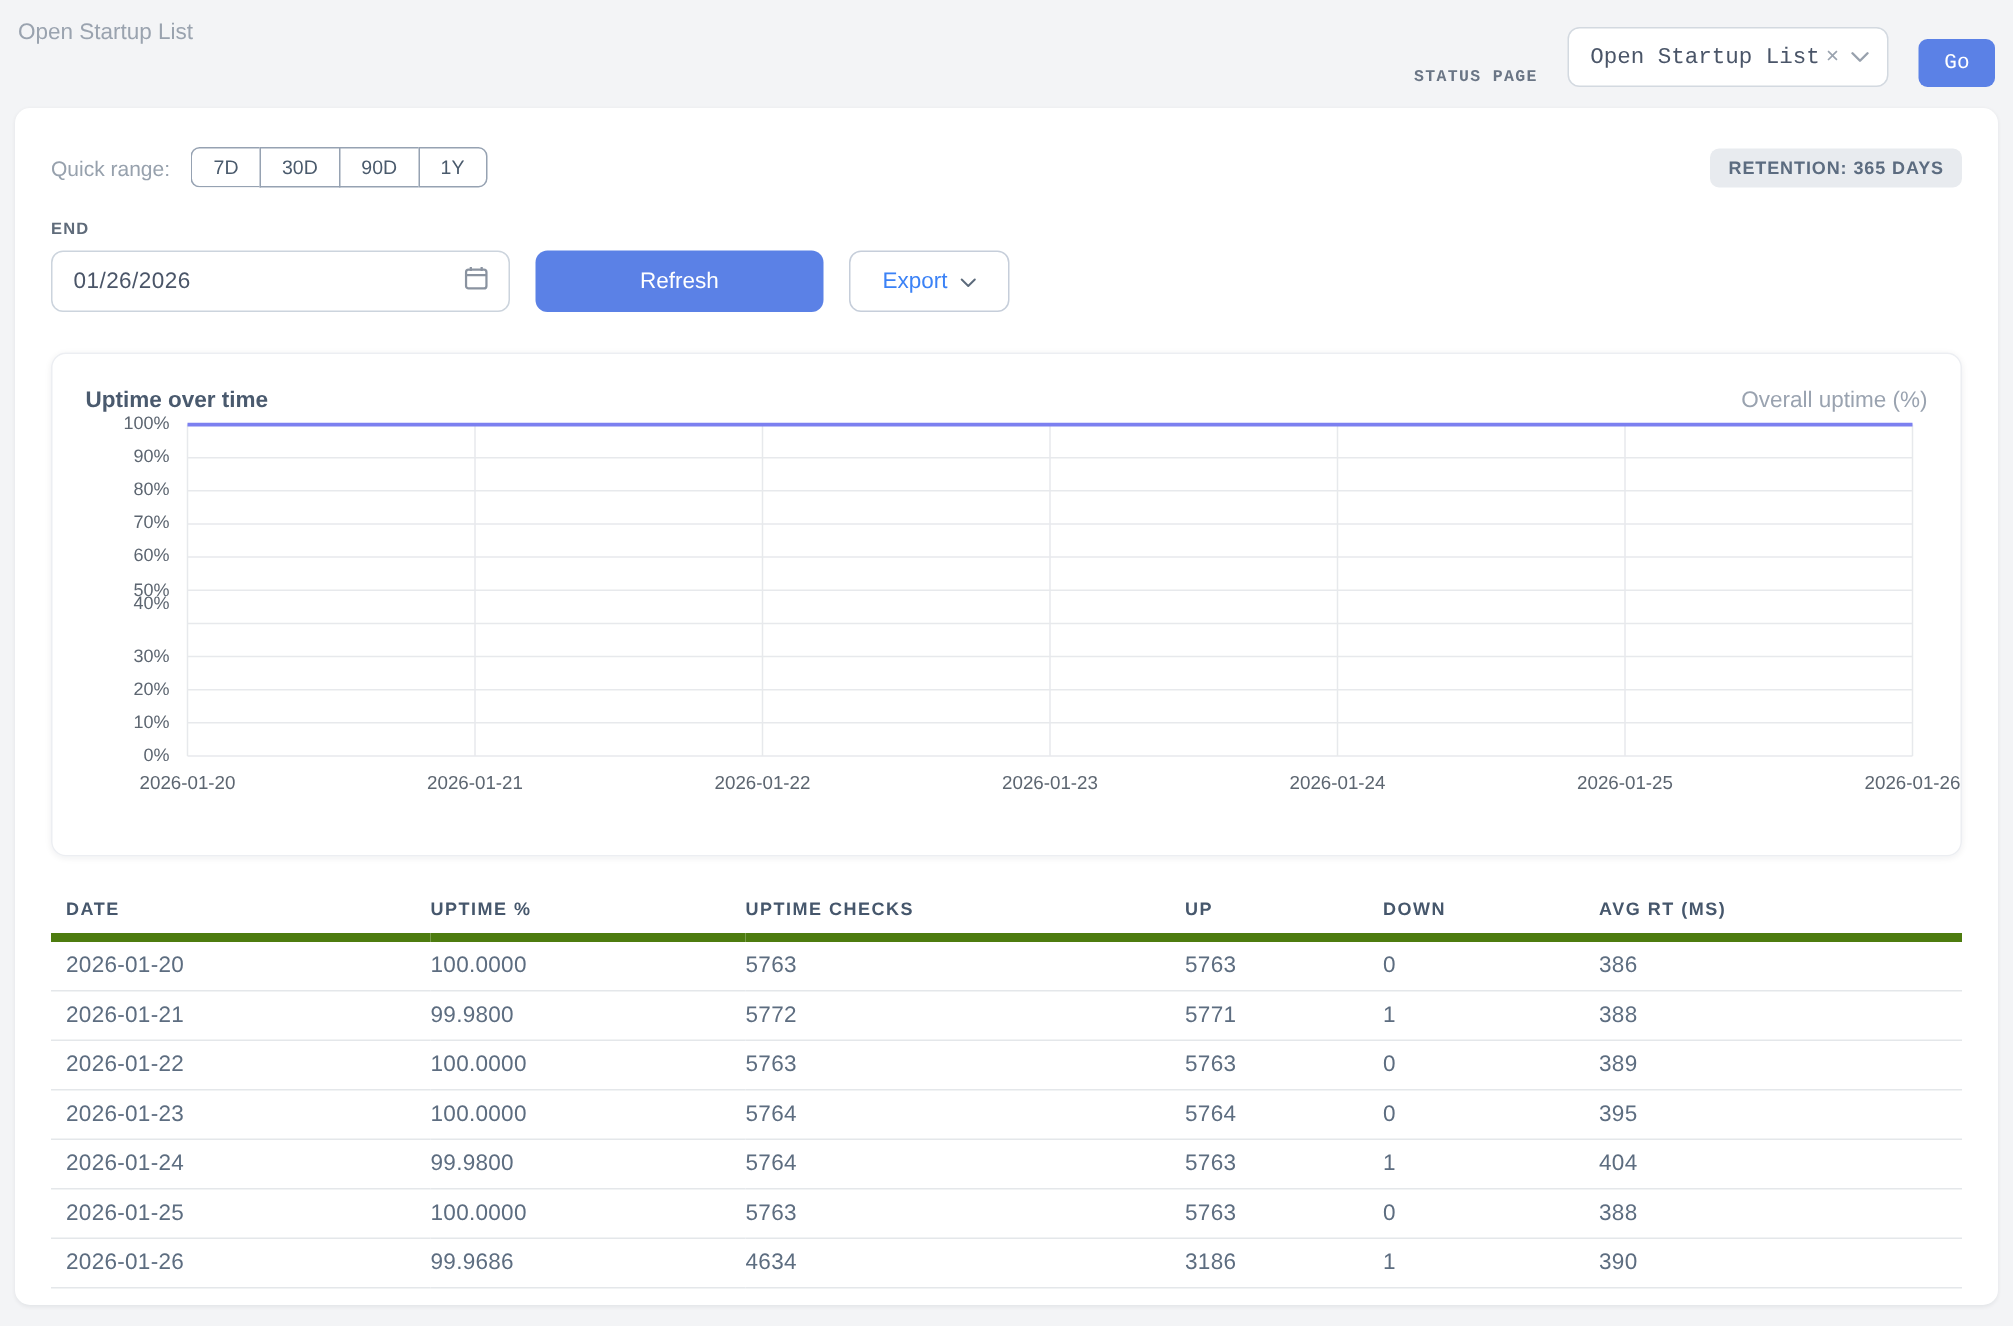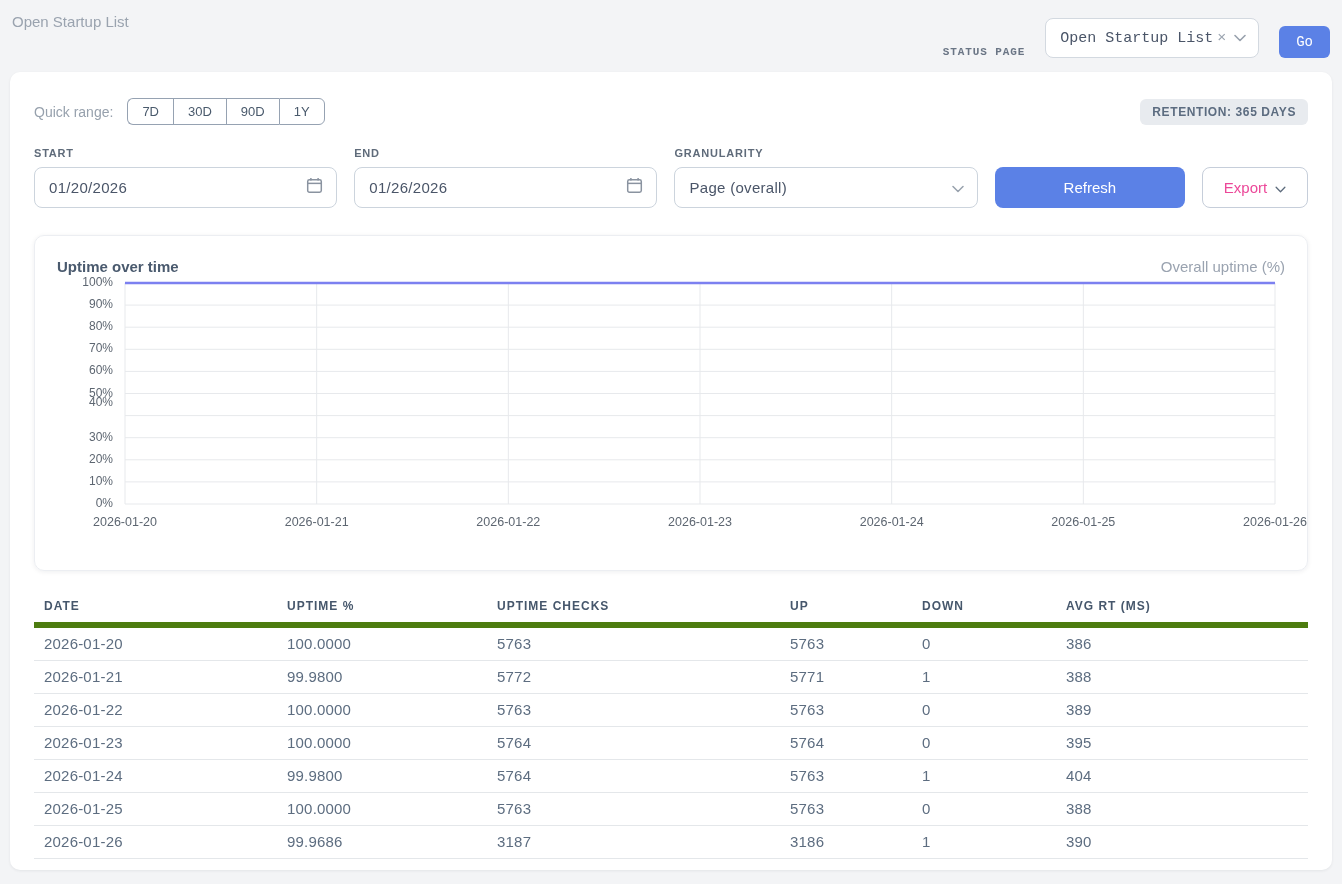--- a/index.html
+++ b/index.html
@@ -78,21 +78,21 @@
     padding: 0 13px 0 14px; background: #fff; cursor: pointer;
   }
   .field-input .val, .field-select .val { font-size: 15px; color: #4a5568; letter-spacing: .3px; }
   .refresh-button {
     width: 192px; height: 41px; background: #5b81e6; color: #fff;
     border: none; border-radius: 8px; font-size: 15px; cursor: pointer;
     font-family: inherit;
   }
   .export-button {
     width: 107px; height: 41px; background: #fff; border: 1px solid #c6ceda;
-    border-radius: 8px; font-size: 15px; color: #ec4899; cursor: pointer;
+    border-radius: 8px; font-size: 15px; color: #3b82f6; cursor: pointer;
     display: flex; align-items: center; justify-content: center; gap: 8px;
     font-family: inherit;
   }
 
   
   .chart-card {
     margin-top: 27px; height: 336px; border: 1px solid #eceef2;
     border-radius: 10px; box-shadow: 0 1px 5px rgba(16,24,40,.07);
     padding: 22px;
   }
@@ -154,54 +154,29 @@
         <button>30D</button>
         <button>90D</button>
         <button>1Y</button>
       </div>
     </div>
     <span class="retention-badge">RETENTION: 365 DAYS</span>
   </div>
 
   <div class="fields-row">
     <div class="field-group">
-      <div class="field-label">START</div>
-      <div class="field-input">
-        <span class="val">01/20/2026</span>
-        <span>
-          <svg width="17" height="17" viewBox="0 0 16 16">
-              <rect x="1.6" y="2.6" width="12.8" height="11.8" rx="1.6" fill="none" stroke="#8a93a0" stroke-width="1.4"></rect>
-              <line x1="1.6" y1="6" x2="14.4" y2="6" stroke="#8a93a0" stroke-width="1.4"></line>
-              <line x1="4.6" y1="1" x2="4.6" y2="3.4" stroke="#8a93a0" stroke-width="1.4"></line>
-              <line x1="11.4" y1="1" x2="11.4" y2="3.4" stroke="#8a93a0" stroke-width="1.4"></line>
-            </svg>
-        </span>
-      </div>
-    </div>
-    <div class="field-group">
       <div class="field-label">END</div>
       <div class="field-input">
         <span class="val">01/26/2026</span>
         <span>
           <svg width="17" height="17" viewBox="0 0 16 16">
               <rect x="1.6" y="2.6" width="12.8" height="11.8" rx="1.6" fill="none" stroke="#8a93a0" stroke-width="1.4"></rect>
               <line x1="1.6" y1="6" x2="14.4" y2="6" stroke="#8a93a0" stroke-width="1.4"></line>
               <line x1="4.6" y1="1" x2="4.6" y2="3.4" stroke="#8a93a0" stroke-width="1.4"></line>
               <line x1="11.4" y1="1" x2="11.4" y2="3.4" stroke="#8a93a0" stroke-width="1.4"></line>
-            </svg>
-        </span>
-      </div>
-    </div>
-    <div class="field-group">
-      <div class="field-label">GRANULARITY</div>
-      <div class="field-select">
-        <span class="val">Page (overall)</span>
-        <span>
-          <svg width="12" height="8" viewBox="0 0 12 8">
-              <path d="M1 1.5 L6 6.5 L11 1.5" fill="none" stroke="#98a1ad" stroke-width="1.5" stroke-linecap="round" stroke-linejoin="round"></path>
             </svg>
         </span>
       </div>
     </div>
     <button class="refresh-button">Refresh</button>
     <button class="export-button">
       <span>Export</span>
       <span>
         <svg width="11" height="7" viewBox="0 0 12 8">
             <path d="M1 1.5 L6 6.5 L11 1.5" fill="none" stroke="#5d6b7c" stroke-width="1.5" stroke-linecap="round" stroke-linejoin="round"></path>
@@ -326,21 +301,21 @@
           <td>2026-01-25</td>
           <td>100.0000</td>
           <td>5763</td>
           <td>5763</td>
           <td>0</td>
           <td>388</td>
         </tr>
         <tr>
           <td>2026-01-26</td>
           <td>99.9686</td>
-          <td>3187</td>
+          <td>4634</td>
           <td>3186</td>
           <td>1</td>
           <td>390</td>
         </tr>
       </tbody>
   </table>
 
 </div>
 
 </body></html>

